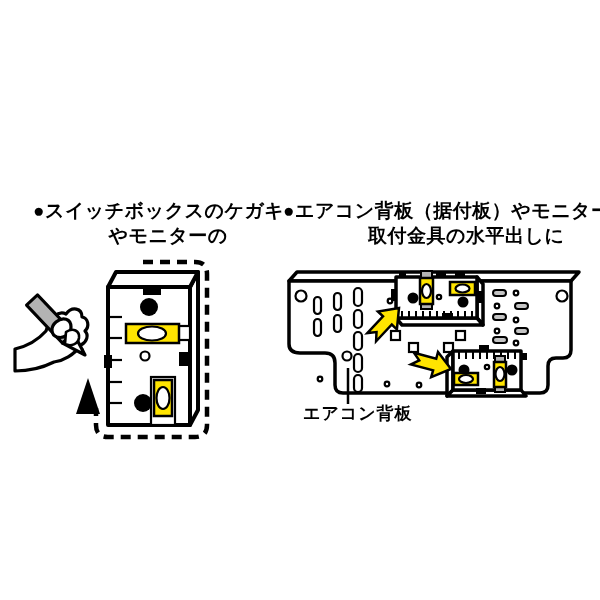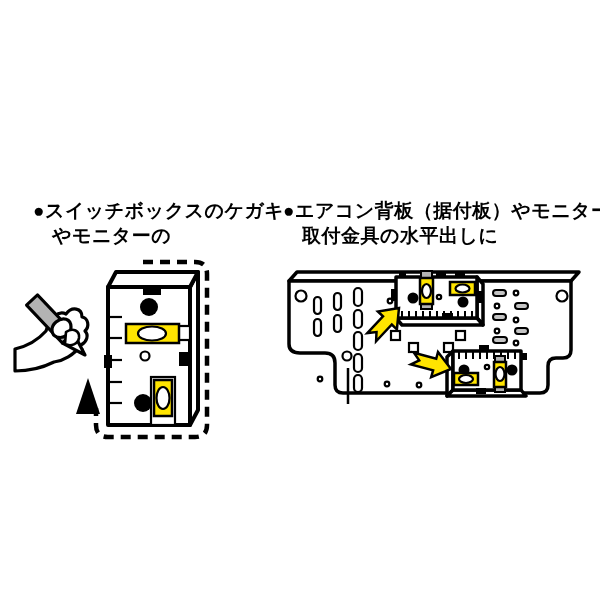--- a/index.html
+++ b/index.html
@@ -1,17 +1,17 @@
 <!DOCTYPE html>
 <html style="--vial-yellow: #FFE400; --arrow-yellow: #FFE400; --pen-gray: #B3B3B3; --slot-gray: #C4C4C4; --ink: #000000;"><head>
 <meta charset="utf-8">
 <style>
   html,body{margin:0;padding:0;background:#fff;}
   .canvas{position:relative;width:600px;height:600px;background:#fff;overflow:hidden;
-          font-family:"Liberation Sans","DejaVu Sans",sans-serif;color:#000;}
+          font-family:"Liberation Sans","DejaVu Sans",sans-serif;color:#000;text-align:center;}
   .heading{position:absolute;font-size:19px;font-weight:700;line-height:25px;letter-spacing:.5px;white-space:nowrap;}
   .heading .line2{display:block;padding-left:19px;}
   .plate-label{position:absolute;left:303px;top:402px;font-size:17px;font-weight:700;letter-spacing:1px;}
   .illus{position:absolute;}
   
   .ol{fill:#fff;stroke:#000;stroke-width:3.5;stroke-linejoin:round;}
   .ol4{fill:#fff;stroke:#000;stroke-width:4;stroke-linejoin:round;}
   .blk{fill:#000;stroke:none;}
   .dash{fill:none;stroke:#000;stroke-width:4.5;stroke-dasharray:10 7;}
   .tick{stroke:#000;stroke-width:2.2;}
@@ -201,14 +201,15 @@
         <rect class="vial" x="494" y="362" width="12" height="25"></rect>
         <ellipse class="bub" cx="500" cy="374" rx="4.5" ry="7"></ellipse>
       </g>
       <circle class="blk" cx="512" cy="370" r="5.5"></circle>
     </g>
 
     <polygon class="arrow" points="367.3,333.1 383.0,316.3 377.9,311.5 399,308 396.9,329.3 391.8,324.5 376.1,341.3 376.5,332.1"></polygon>
     <polygon class="arrow" points="414.0,352.8 436.2,358.8 438.0,352.0 451,369 431.2,377.1 433.1,370.4 410.9,364.4 419.2,360.4"></polygon>
   </svg>
 
+  <div class="plate-label">エアコン背板</div>
 
 </div>
 
 </body></html>

